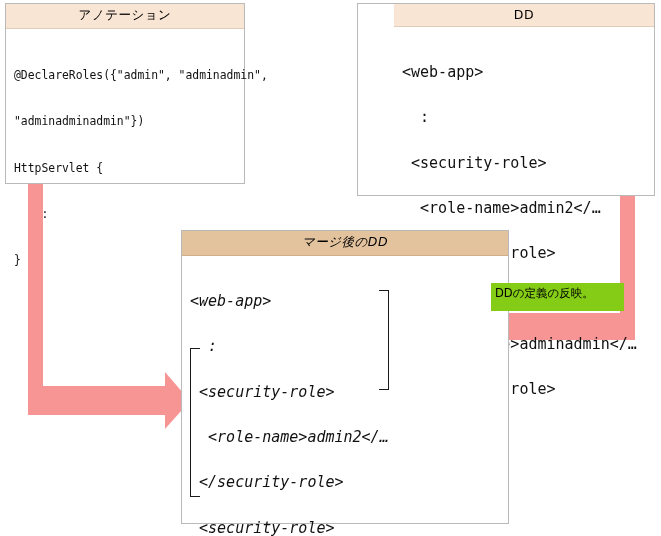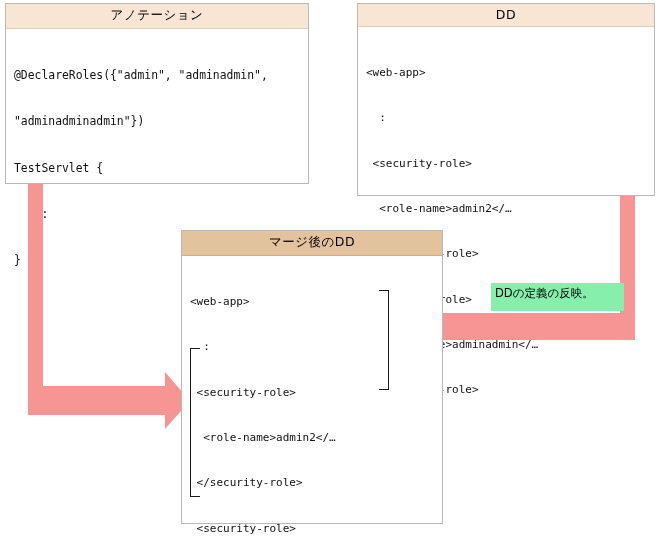--- a/index.html
+++ b/index.html
@@ -43,41 +43,41 @@
     border-bottom: 1px solid #e2cdb8;
   }
   .panel-header.dark {
     background: #e3c39e;
     border-bottom: 1px solid #cfae89;
   }
   .panel-body {
     position: relative;
     padding: 8px 0 6px 8px;
     font-family: "DejaVu Sans Mono", "Liberation Mono", monospace;
-    font-size: 11px;
+    font-size: 15px;
     line-height: 15.1px;
     color: #111111;
     white-space: pre;
   }
   .panel-body .ln { display: block; height: 15.1px; }
 
   
   #annotation-panel .panel-body { font-size: 11.4px; line-height: 15.6px; }
 
   
   .arrow-svg {
     position: absolute;
     overflow: visible;
   }
   .arrow-shape { fill: #f79494; }
 
   
   .caption {
     position: absolute;
-    background: #86efac;
+    background: #84cc16;
     color: #000000;
     font-size: 11.5px;
     line-height: 17px;
     white-space: pre;
     padding: 2px 4px;
   }
 
   
   .bracket {
     position: absolute;
@@ -94,47 +94,47 @@
 <div class="stage">
 
   <svg class="arrow-svg" style="left:0px; top:170px; width:200px; height:245px;" viewBox="0 0 200 245">
     <path class="arrow-shape" d="M 28,9 L 43,9 L 43,216 L 165,216 L 165,202 L 190,231 L 165,259 L 165,245 L 28,245 Z"></path>
   </svg>
 
   <svg class="arrow-svg" style="left:395px; top:180px; width:250px; height:165px;" viewBox="0 0 250 165">
     <path class="arrow-shape" d="M 225,8 L 240,8 L 240,160 L 35,160 L 35,174 L 8,147 L 35,119 L 35,133 L 225,133 Z"></path>
   </svg>
 
-  <div class="panel" id="annotation-panel" style="left:5px; top:3px; width:304px; height:181px;">
+  <div class="panel" id="annotation-panel" style="left:5px; top:3px; width:240px; height:181px;">
     <div class="panel-header light">アノテーション</div>
     <div class="panel-body">
       <span class="ln">@DeclareRoles({"admin", "adminadmin",</span>
       <span class="ln">"adminadminadmin"})</span>
-      <span class="ln">TestServlet {</span>
+      <span class="ln">HttpServlet {</span>
       <span class="ln">    :</span>
       <span class="ln">}</span>
     </div>
   </div>
 
-  <div class="panel" id="dd-panel" style="left:357px; top:3px; width:298px; height:193px;">
+  <div class="panel" id="dd-panel" style="left:357px; top:3px; width:298px; height:193px;padding-left:36px;">
     <div class="panel-header light">DD</div>
     <div class="panel-body">
       <span class="ln">&lt;web-app&gt;</span>
       <span class="ln">  :</span>
       <span class="ln"> &lt;security-role&gt;</span>
       <span class="ln">  &lt;role-name&gt;admin2&lt;/…</span>
       <span class="ln"> &lt;/security-role&gt;</span>
       <span class="ln"> &lt;security-role&gt;</span>
       <span class="ln">  &lt;role-name&gt;adminadmin&lt;/…</span>
       <span class="ln"> &lt;/security-role&gt;</span>
       <span class="ln">&lt;/web-app&gt;</span>
     </div>
   </div>
 
-  <div class="panel" id="merged-panel" style="left:181px; top:230px; width:262px; height:294px;">
+  <div class="panel" id="merged-panel" style="left:181px; top:230px; width:328px; height:294px;font-style:italic;">
     <div class="panel-header dark">マージ後のDD</div>
     <div class="panel-body">
       <span class="ln">&lt;web-app&gt;</span>
       <span class="ln">  :</span>
       <span class="ln"> &lt;security-role&gt;</span>
       <span class="ln">  &lt;role-name&gt;admin2&lt;/…</span>
       <span class="ln"> &lt;/security-role&gt;</span>
       <span class="ln"> &lt;security-role&gt;</span>
       
       

